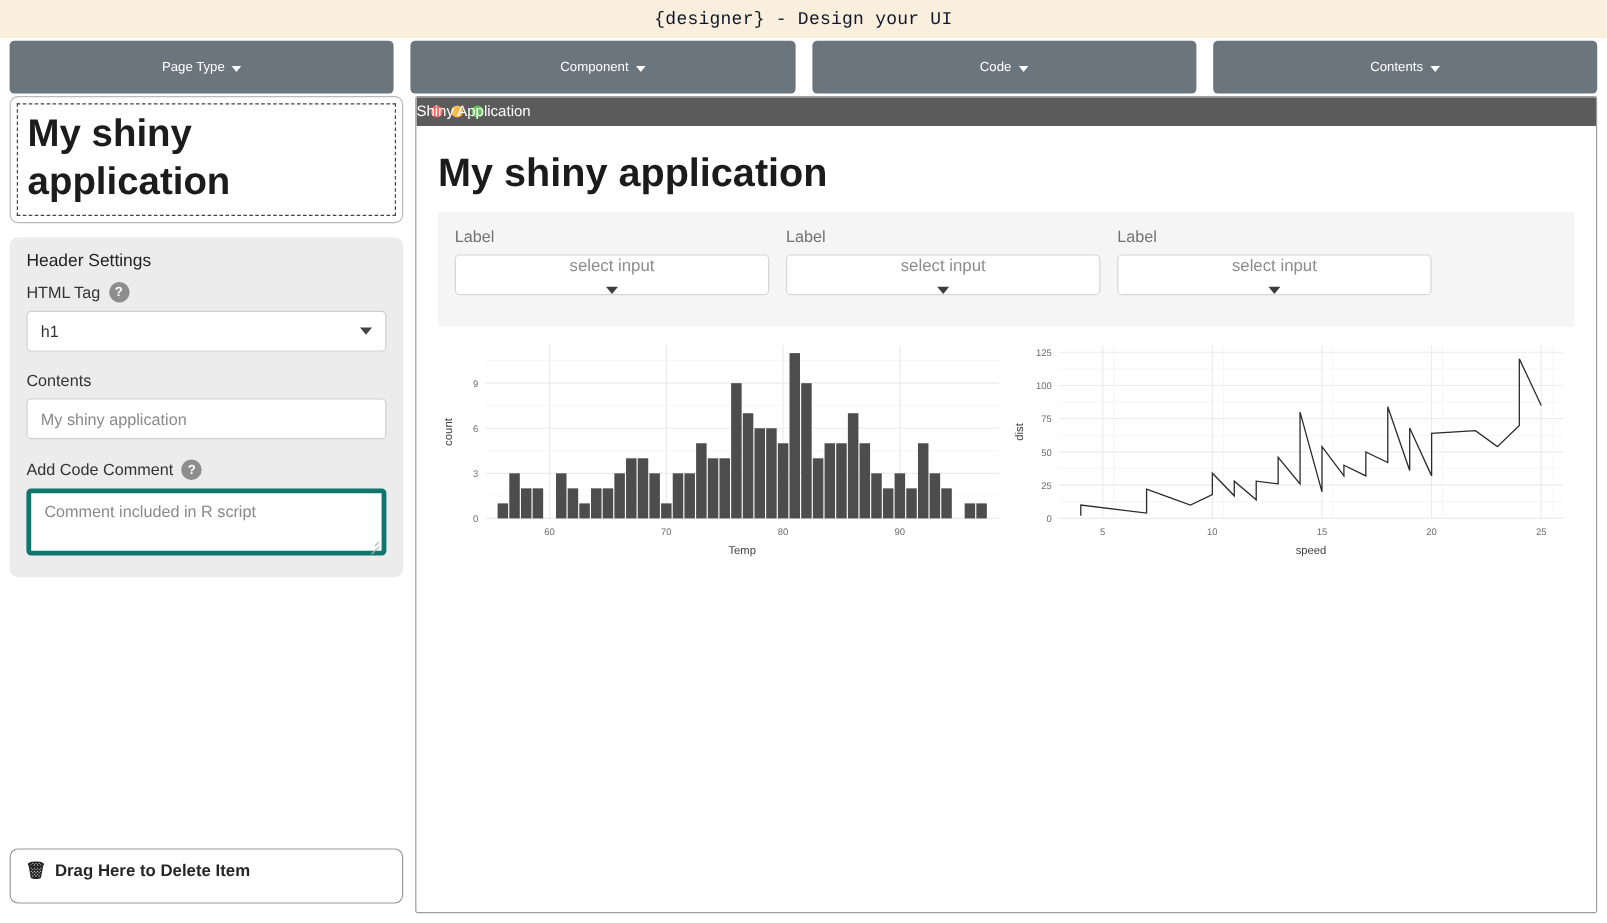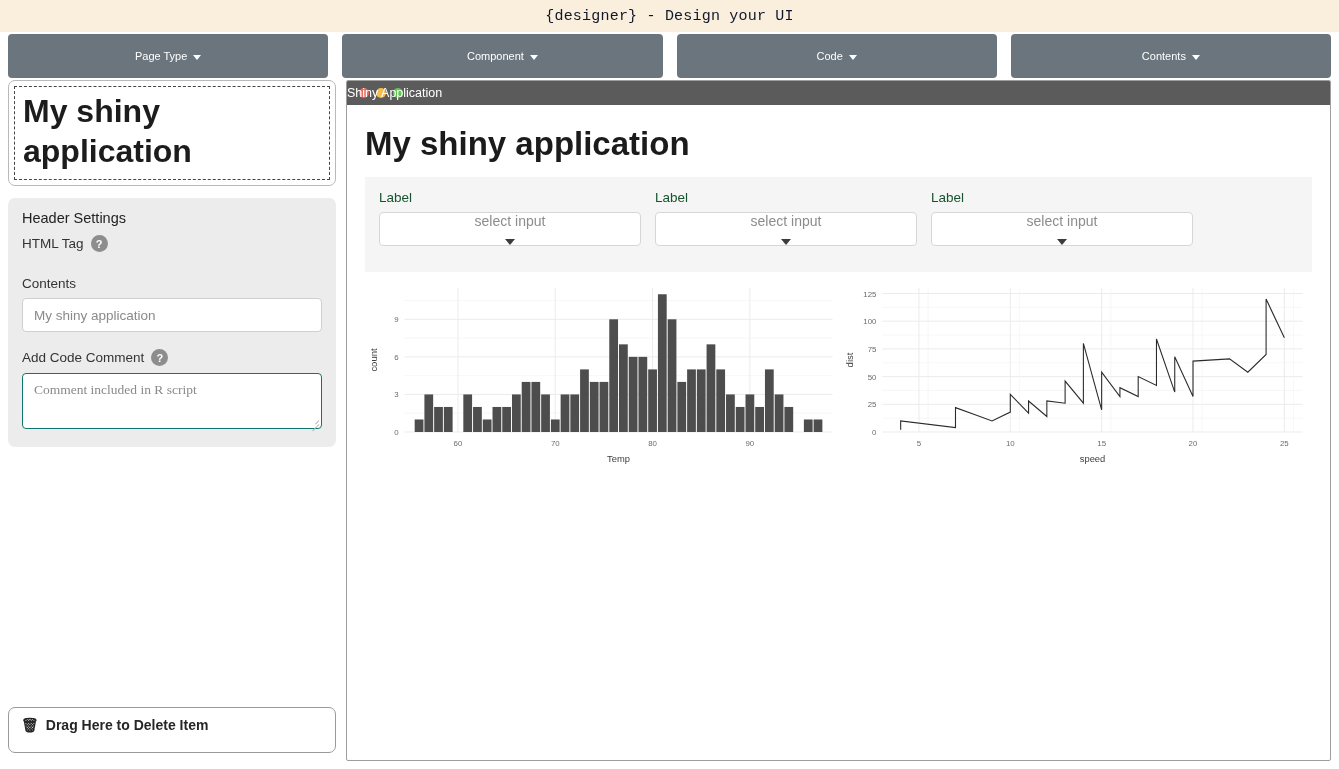--- a/index.html
+++ b/index.html
@@ -152,27 +152,26 @@
     border-radius: 4px;
     display: flex;
     align-items: center;
     padding: 0 11px;
     font-size: 13.5px;
     color: #8a8a8a;
   }
   .textarea-box {
     height: 56px;
     background: #ffffff;
-    border: 1px solid #0f766e;
+    border: 4px solid #0f766e;
     border-radius: 4px;
     padding: 8px 11px;
     font-size: 13.5px;
     color: #8a8a8a;
     position: relative;
-    font-family: Liberation Serif, serif;
   }
   .resize-grip {
     position: absolute;
     right: 2px; bottom: 2px;
     width: 10px; height: 10px;
     cursor: nwse-resize;
   }
   .resize-grip:before, .resize-grip:after {
     content: ""; position: absolute;
     background: #b0b0b0;
@@ -244,21 +243,21 @@
 
   #input-panel {
     background: #f5f5f5;
     padding: 13px 14px 26px 14px;
     display: flex;
     gap: 14px;
   }
   .input-cell { width: 262px; }
   .input-cell .lbl {
     font-size: 13.5px;
-    color: #14532d;
+    color: #737373;
     margin-bottom: 7px;
   }
   .select-input {
     height: 34px;
     background: #ffffff;
     border: 1px solid #d6d6d6;
     border-radius: 4px;
     display: flex;
     align-items: center;
     justify-content: space-between;
@@ -323,20 +322,24 @@
         <h1 id="preview-header-text">My shiny application</h1>
       </div>
     </div>
 
     <div id="settings-card">
       <div id="settings-title">Header Settings</div>
 
       <div class="field-label">
         <span>HTML Tag</span>
         <span class="help-badge">?</span>
+      </div>
+      <div class="sel-box">
+        <span>h1</span>
+        <span class="sel-caret"></span>
       </div>
 
       <div class="spacer-16"></div>
 
       <div class="field-label">
         <span>Contents</span>
       </div>
       <div class="text-input">
         <span>My shiny application</span>
       </div>

